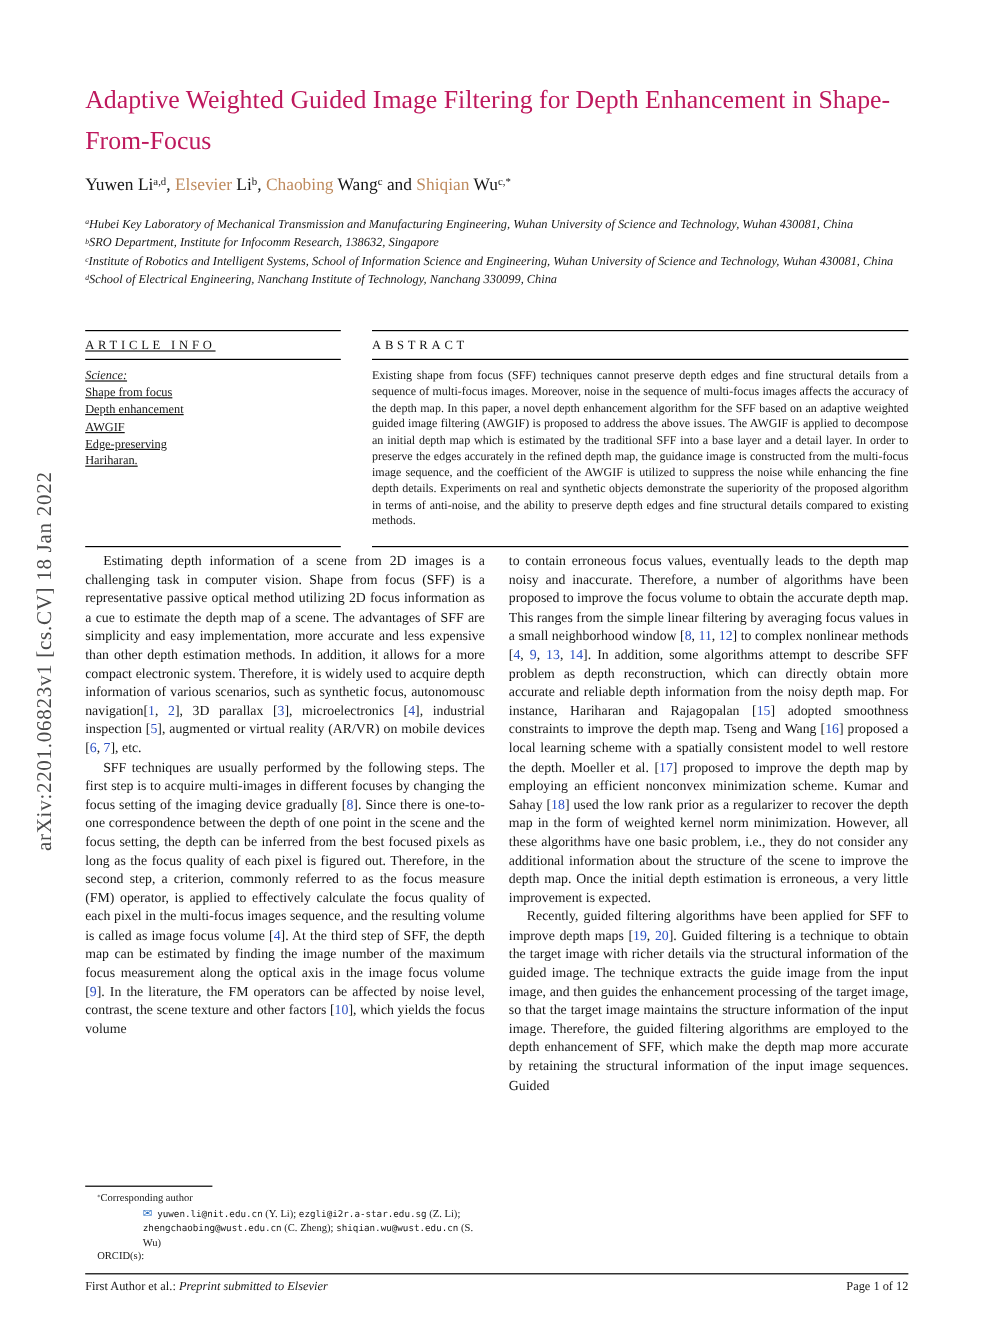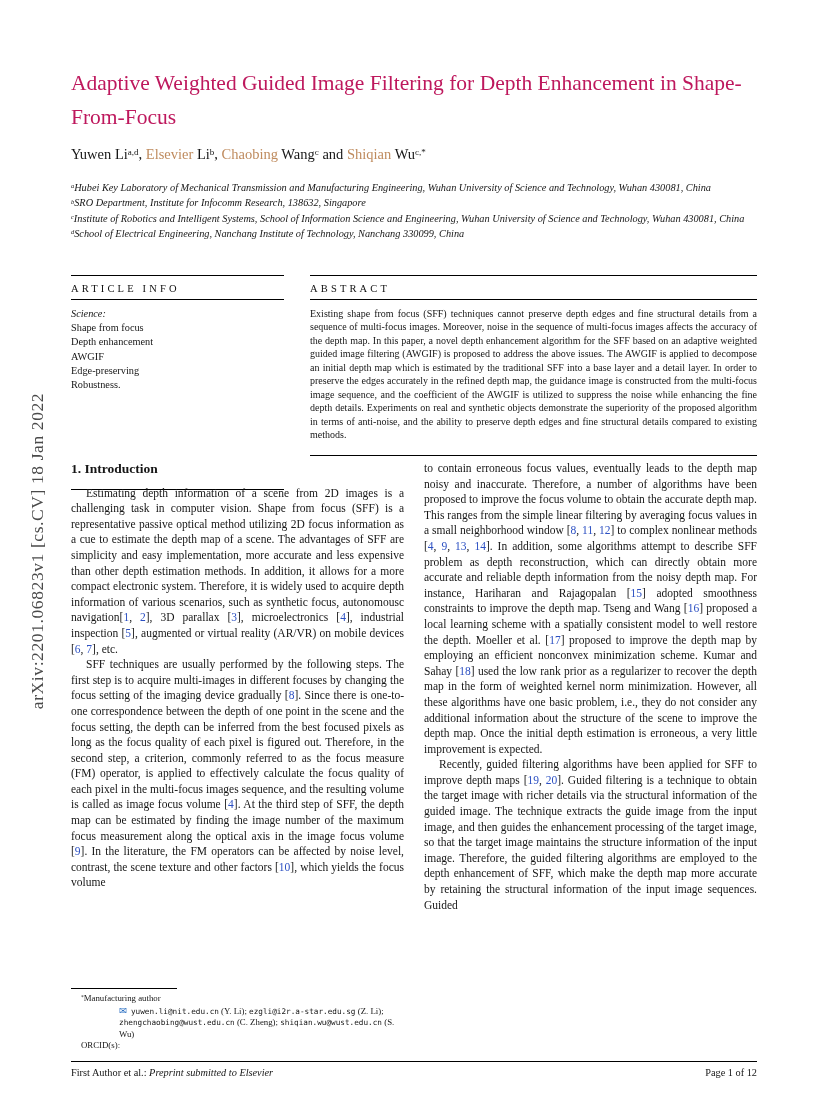--- a/index.html
+++ b/index.html
@@ -18,22 +18,22 @@
   .title {
     position:absolute; left:71px; top:66px; width:694px;
     font-size:21.5px; font-weight:400; line-height:34px; color:#be185d;
   }
   sup { font-size:0.62em; line-height:0; position:relative; vertical-align:baseline; top:-0.45em; }
   .authors { position:absolute; left:71px; top:146px; width:694px; font-size:14.5px; }
   .affils { position:absolute; left:71px; top:180px; width:694px; font-size:10.3px; font-style:italic; line-height:15.4px; }
   .affil { margin:0; }
   
   .info-left {
-    position:absolute; left:71px; top:275px; width:213px; height:215px;
-    border-top:1.4px solid #000; border-bottom:1.4px solid #000;
+    position:absolute; left:71px; top:275px; width:213px; height:181px;
+    border-top:1.4px solid #000; border-bottom:1.4px solid #000;text-decoration:underline;
   }
   .info-right {
     position:absolute; left:310px; top:275px; width:447px; height:181px;
     border-top:1.4px solid #000; border-bottom:1.4px solid #000;
   }
   .info-header { font-size:10.5px; letter-spacing:0.3em; padding-top:7px; color:#111; }
   .header-rule { height:1px; background:#000; margin-top:5px; }
   .keywords { margin-top:7px; font-size:10.3px; line-height:14.2px; }
   .kw-label { font-style:italic; }
   .abstract-text { margin-top:7px; font-size:10px; line-height:13.45px; text-align:justify; }
@@ -80,44 +80,43 @@
 
   <div class="info-left">
     <div class="info-header">ARTICLE INFO</div>
     <div class="header-rule"></div>
     <div class="keywords">
       <div class="kw-label">Science:</div>
       <div>Shape from focus</div>
       <div>Depth enhancement</div>
       <div>AWGIF</div>
       <div>Edge-preserving</div>
-      <div>Robustness.</div>
+      <div>Hariharan.</div>
     </div>
   </div>
 
   <div class="info-right">
     <div class="info-header">ABSTRACT</div>
     <div class="header-rule"></div>
     <div class="abstract-text">Existing shape from focus (SFF) techniques cannot preserve depth edges and fine structural details from a sequence of multi-focus images. Moreover, noise in the sequence of multi-focus images affects the accuracy of the depth map. In this paper, a novel depth enhancement algorithm for the SFF based on an adaptive weighted guided image filtering (AWGIF) is proposed to address the above issues. The AWGIF is applied to decompose an initial depth map which is estimated by the traditional SFF into a base layer and a detail layer. In order to preserve the edges accurately in the refined depth map, the guidance image is constructed from the multi-focus image sequence, and the coefficient of the AWGIF is utilized to suppress the noise while enhancing the fine depth details. Experiments on real and synthetic objects demonstrate the superiority of the proposed algorithm in terms of anti-noise, and the ability to preserve depth edges and fine structural details compared to existing methods.</div>
   </div>
 
   <div class="col col-left">
-    <h2 class="section-heading">1. Introduction</h2>
     <p class="para indent"><span>Estimating depth information of a scene from 2D images is a challenging task in computer vision. Shape from focus (SFF) is a representative passive optical method utilizing 2D focus information as a cue to estimate the depth map of a scene. The advantages of SFF are simplicity and easy implementation, more accurate and less expensive than other depth estimation methods. In addition, it allows for a more compact electronic system. Therefore, it is widely used to acquire depth information of various scenarios, such as synthetic focus, autonomousc navigation[</span><span class="seg-cite">1</span><span>, </span><span class="seg-cite">2</span><span>], 3D parallax [</span><span class="seg-cite">3</span><span>], microelectronics [</span><span class="seg-cite">4</span><span>], industrial inspection [</span><span class="seg-cite">5</span><span>], augmented or virtual reality (AR/VR) on mobile devices [</span><span class="seg-cite">6</span><span>, </span><span class="seg-cite">7</span><span>], etc.</span></p>
     <p class="para indent"><span>SFF techniques are usually performed by the following steps. The first step is to acquire multi-images in different focuses by changing the focus setting of the imaging device gradually [</span><span class="seg-cite">8</span><span>]. Since there is one-to-one correspondence between the depth of one point in the scene and the focus setting, the depth can be inferred from the best focused pixels as long as the focus quality of each pixel is figured out. Therefore, in the second step, a criterion, commonly referred to as the focus measure (FM) operator, is applied to effectively calculate the focus quality of each pixel in the multi-focus images sequence, and the resulting volume is called as image focus volume [</span><span class="seg-cite">4</span><span>]. At the third step of SFF, the depth map can be estimated by finding the image number of the maximum focus measurement along the optical axis in the image focus volume [</span><span class="seg-cite">9</span><span>]. In the literature, the FM operators can be affected by noise level, contrast, the scene texture and other factors [</span><span class="seg-cite">10</span><span>], which yields the focus volume</span></p>
   </div>
 
   <div class="col col-right">
     <p class="para"><span>to contain erroneous focus values, eventually leads to the depth map noisy and inaccurate. Therefore, a number of algorithms have been proposed to improve the focus volume to obtain the accurate depth map. This ranges from the simple linear filtering by averaging focus values in a small neighborhood window [</span><span class="seg-cite">8</span><span>, </span><span class="seg-cite">11</span><span>, </span><span class="seg-cite">12</span><span>] to complex nonlinear methods [</span><span class="seg-cite">4</span><span>, </span><span class="seg-cite">9</span><span>, </span><span class="seg-cite">13</span><span>, </span><span class="seg-cite">14</span><span>]. In addition, some algorithms attempt to describe SFF problem as depth reconstruction, which can directly obtain more accurate and reliable depth information from the noisy depth map. For instance, Hariharan and Rajagopalan [</span><span class="seg-cite">15</span><span>] adopted smoothness constraints to improve the depth map. Tseng and Wang [</span><span class="seg-cite">16</span><span>] proposed a local learning scheme with a spatially consistent model to well restore the depth. Moeller et al. [</span><span class="seg-cite">17</span><span>] proposed to improve the depth map by employing an efficient nonconvex minimization scheme. Kumar and Sahay [</span><span class="seg-cite">18</span><span>] used the low rank prior as a regularizer to recover the depth map in the form of weighted kernel norm minimization. However, all these algorithms have one basic problem, i.e., they do not consider any additional information about the structure of the scene to improve the depth map. Once the initial depth estimation is erroneous, a very little improvement is expected.</span></p>
     <p class="para indent"><span>Recently, guided filtering algorithms have been applied for SFF to improve depth maps [</span><span class="seg-cite">19</span><span>, </span><span class="seg-cite">20</span><span>]. Guided filtering is a technique to obtain the target image with richer details via the structural information of the guided image. The technique extracts the guide image from the input image, and then guides the enhancement processing of the target image, so that the target image maintains the structure information of the input image. Therefore, the guided filtering algorithms are employed to the depth enhancement of SFF, which make the depth map more accurate by retaining the structural information of the input image sequences. Guided</span></p>
   </div>
 
   <div class="footnote">
     <div class="fn-rule"></div>
-    <div class="fn-corr"><sup>*</sup><span>Manufacturing author</span></div>
+    <div class="fn-corr"><sup>*</sup><span>Corresponding author</span></div>
     <div class="fn-emails"><span class="env">✉</span><span><span class="seg-mono">yuwen.li@nit.edu.cn</span><span> (Y. Li); </span><span class="seg-mono">ezgli@i2r.a-star.edu.sg</span><span> (Z. Li); </span><span class="seg-mono">zhengchaobing@wust.edu.cn</span><span> (C. Zheng); </span><span class="seg-mono">shiqian.wu@wust.edu.cn</span><span> (S. Wu)</span></span></div>
     <div class="fn-orcid">ORCID(s):</div>
   </div>
 
   <div class="footer-rule"></div>
   <div class="footer">
     <span><span>First Author et al.: </span><span class="seg-i">Preprint submitted to Elsevier</span></span>
     <span>Page 1 of 12</span>
   </div>
 

